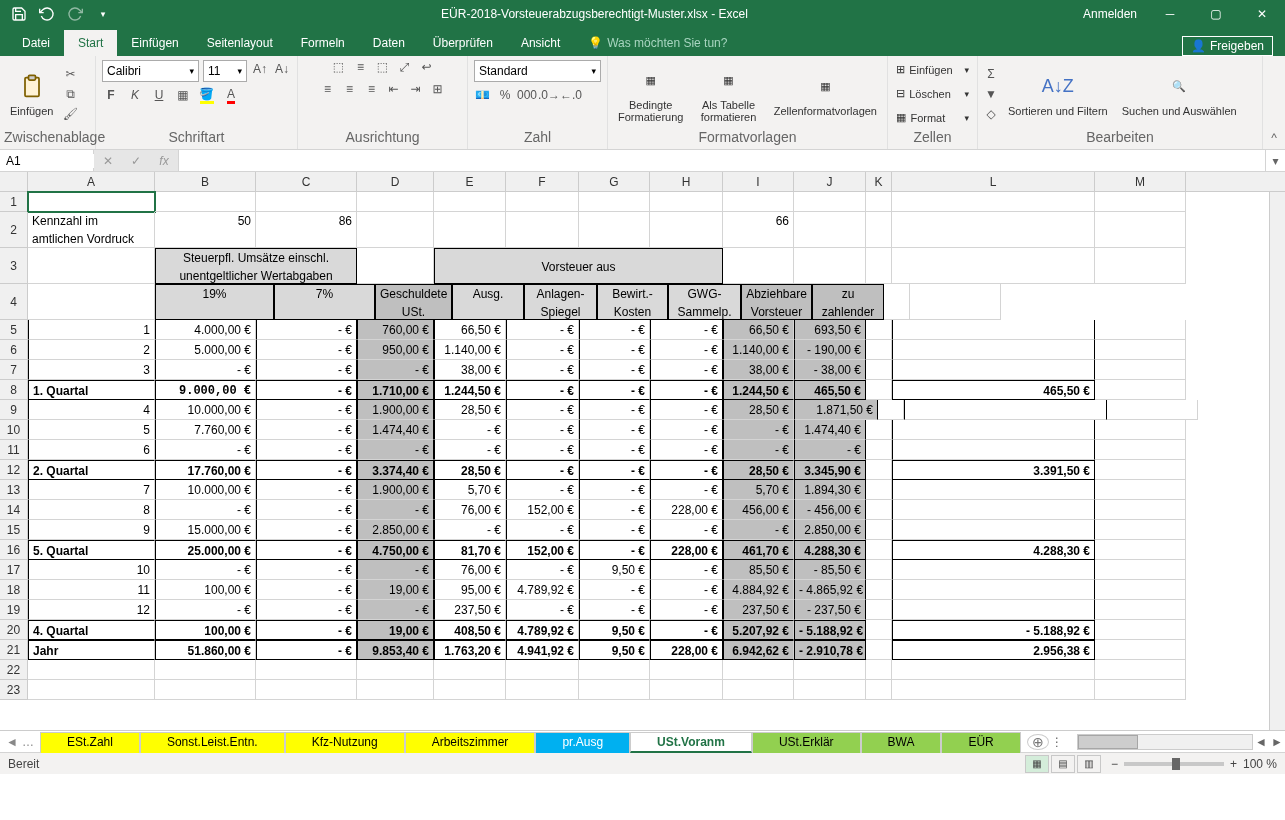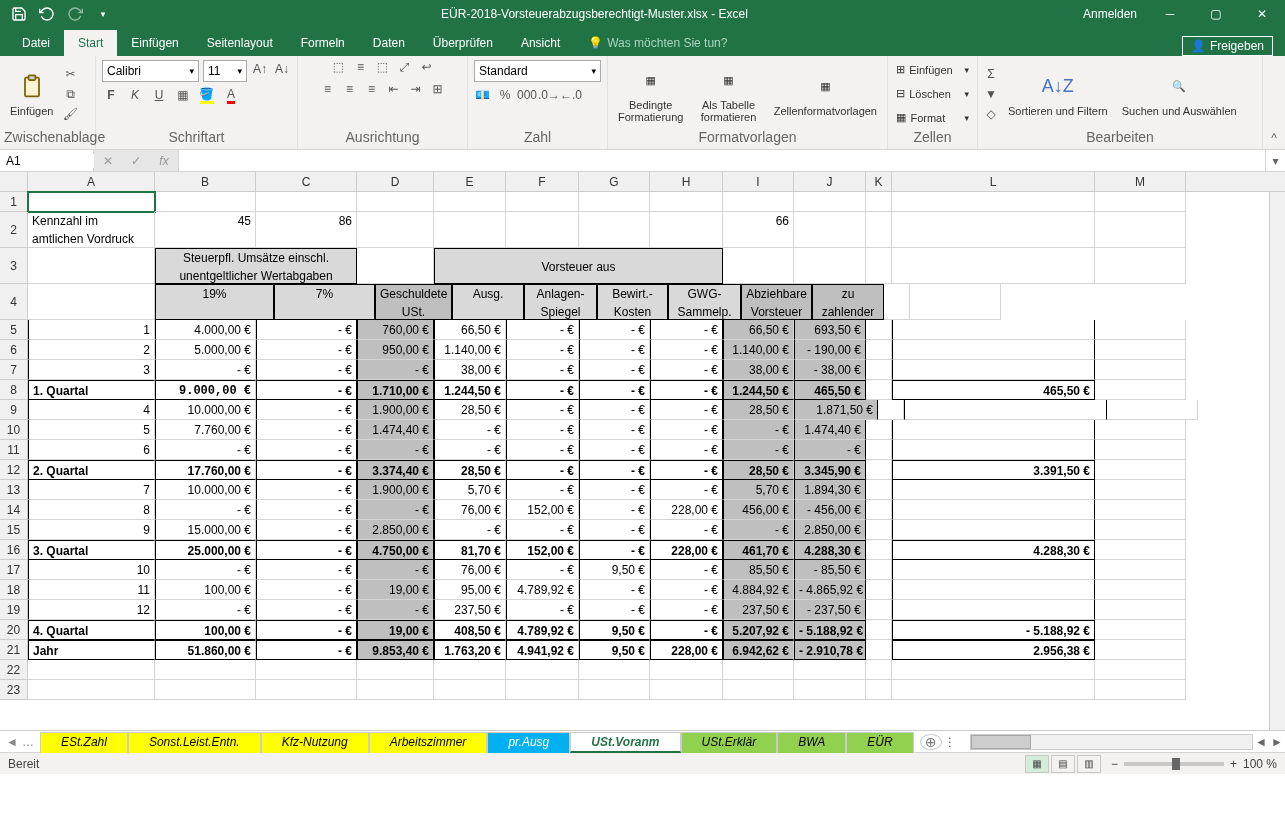--- a/index.html
+++ b/index.html
@@ -59,21 +59,21 @@
 .b-top { border-top:1px solid #000 !important; }
 .b-bot { border-bottom:1px solid #000 !important; }
 .b-left { border-left:1px solid #000 !important; }
 .b-right { border-right:1px solid #000 !important; }
 .selected-cell { outline:2px solid #217346; outline-offset:-1px; background:#fff;}
 .scroll-right { position:absolute; right:0; top:20px; bottom:0; width:16px; background:#f0f0f0; border-left:1px solid #ccc;}
 
 
 .sheet-tabs { height:22px; border-top:1px solid #ccc; display:flex; align-items:center; font-size:12px; background:#fff;}
 .sheet-nav { display:flex; gap:4px; padding:0 6px; color:#888;}
-.stab { padding:2px 20px; border:1px solid #ccc; border-bottom:none; margin-top:1px; border-radius:0 0 0 0;font-style:italic; }
+.stab { padding:2px 26px; border:1px solid #ccc; border-bottom:none; margin-top:1px; border-radius:0 0 0 0; }
 .stab.yellow { background:#ffff00; }
 .stab.blue { background:#00b0f0; color:#fff; }
 .stab.green { background:#92d050; }
 .stab.active { background:#fff; font-weight:bold; border-bottom:2px solid #217346; color:#217346;}
 .stab-add { width:22px; text-align:center; color:#777; border:1px solid #ccc; border-radius:50%; margin-left:6px; height:16px; line-height:14px; font-size:14px;}
 .hscroll { flex:1; margin-left:12px; height:16px; background:#f0f0f0; border:1px solid #ccc; position:relative;}
 .hscroll-thumb{ position:absolute; left:0; top:0; bottom:0; width:60px; background:#cdcdcd; border:1px solid #a6a6a6;}
 .hscroll-btn { width:16px; text-align:center; color:#666;}
 
 
@@ -340,21 +340,21 @@
         <div class="cell " style="width: 73px;"></div>
         <div class="cell " style="width: 71px;"></div>
         <div class="cell " style="width: 72px;"></div>
         <div class="cell " style="width: 26px;"></div>
         <div class="cell " style="width: 203px;"></div>
         <div class="cell " style="width: 91px;"></div>
       </div>
       <div class="row" style="height: 36px;">
         <div class="rowhead" style="line-height: 36px;">2</div>
         <div class="cell l" style="width: 127px; height: 36px; line-height: 18px; white-space: normal;">Kennzahl im amtlichen Vordruck</div>
-        <div class="cell " style="width: 101px; height: 36px; line-height: 18px; white-space: normal;">45</div>
+        <div class="cell " style="width: 101px; height: 36px; line-height: 18px; white-space: normal;">50</div>
         <div class="cell " style="width: 101px; height: 36px; line-height: 18px; white-space: normal;">86</div>
         <div class="cell " style="width: 77px; height: 36px; line-height: 18px; white-space: normal;"></div>
         <div class="cell " style="width: 72px; height: 36px; line-height: 18px; white-space: normal;"></div>
         <div class="cell " style="width: 73px; height: 36px; line-height: 18px; white-space: normal;"></div>
         <div class="cell " style="width: 71px; height: 36px; line-height: 18px; white-space: normal;"></div>
         <div class="cell " style="width: 73px; height: 36px; line-height: 18px; white-space: normal;"></div>
         <div class="cell " style="width: 71px; height: 36px; line-height: 18px; white-space: normal;">66</div>
         <div class="cell " style="width: 72px; height: 36px; line-height: 18px; white-space: normal;"></div>
         <div class="cell " style="width: 26px; height: 36px; line-height: 18px; white-space: normal;"></div>
         <div class="cell " style="width: 203px; height: 36px; line-height: 18px; white-space: normal;"></div>
@@ -558,21 +558,21 @@
         <div class="cell b-left" style="width: 71px;">-   €</div>
         <div class="cell b-left b-right" style="width: 73px;">-   €</div>
         <div class="cell darkcol b-left" style="width: 71px;">-   €</div>
         <div class="cell darkcol b-left b-right" style="width: 72px;">2.850,00 €</div>
         <div class="cell " style="width: 26px;"></div>
         <div class="cell b-left b-right" style="width: 203px;"></div>
         <div class="cell " style="width: 91px;"></div>
       </div>
       <div class="row">
         <div class="rowhead">16</div>
-        <div class="cell l qtr b-top b-bot b-left" style="width: 127px;">3. Quartal</div>
+        <div class="cell l qtr b-top b-bot b-left" style="width: 127px;">5. Quartal</div>
         <div class="cell b-left qtr b-top b-bot" style="width: 101px;">25.000,00 €</div>
         <div class="cell b-left b-right qtr b-top b-bot" style="width: 101px;">-   €</div>
         <div class="cell darkcol b-left b-right qtr b-top b-bot" style="width: 77px;">4.750,00 €</div>
         <div class="cell b-left qtr b-top b-bot" style="width: 72px;">81,70 €</div>
         <div class="cell b-left qtr b-top b-bot" style="width: 73px;">152,00 €</div>
         <div class="cell b-left qtr b-top b-bot" style="width: 71px;">-   €</div>
         <div class="cell b-left b-right qtr b-top b-bot" style="width: 73px;">228,00 €</div>
         <div class="cell darkcol b-left qtr b-top b-bot" style="width: 71px;">461,70 €</div>
         <div class="cell darkcol b-left b-right qtr b-top b-bot" style="width: 72px;">4.288,30 €</div>
         <div class="cell " style="width: 26px;"></div>

